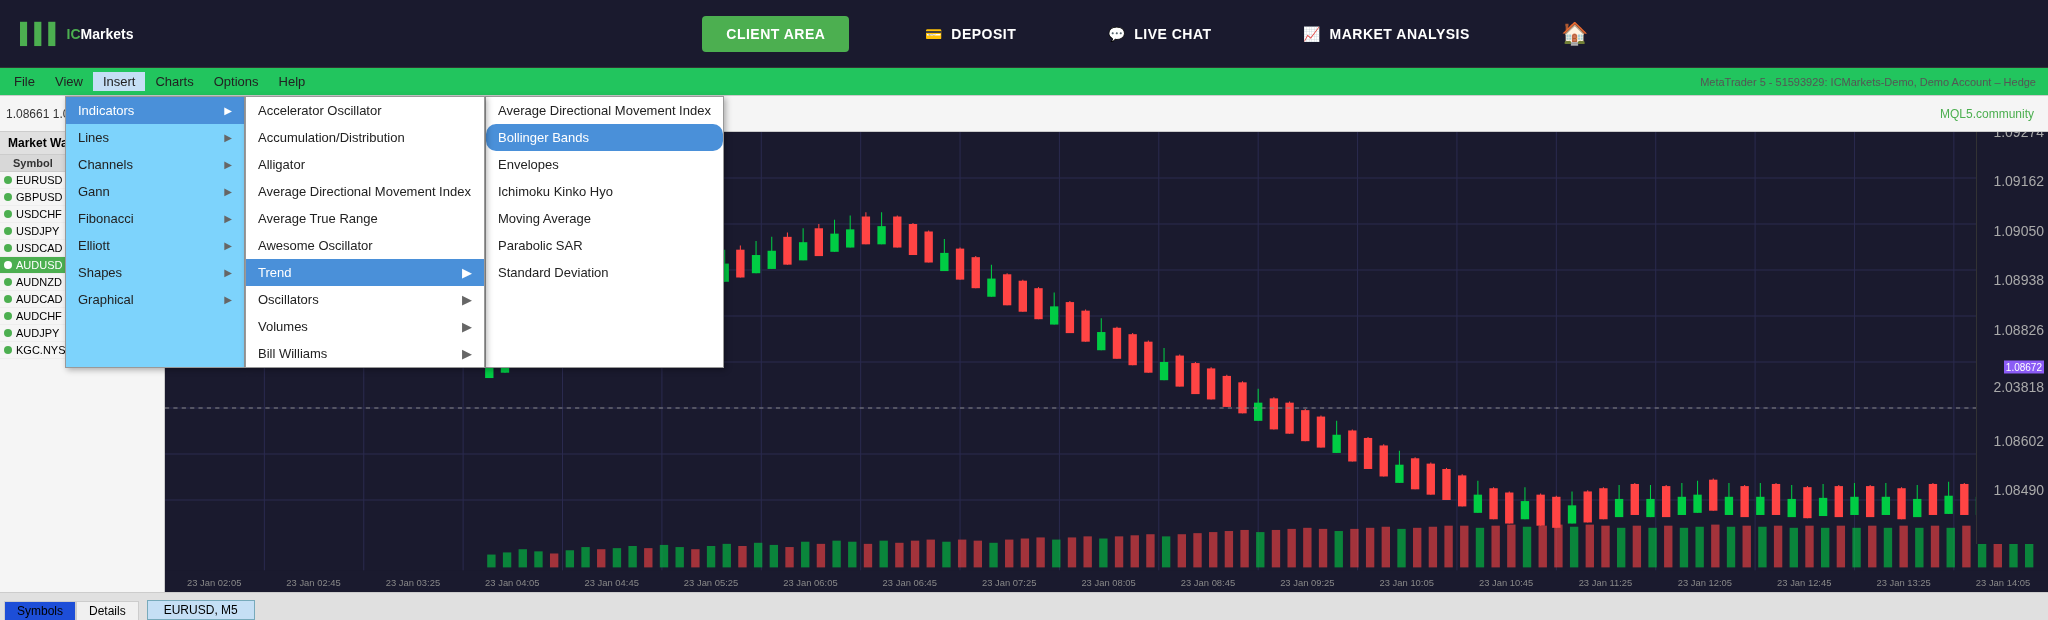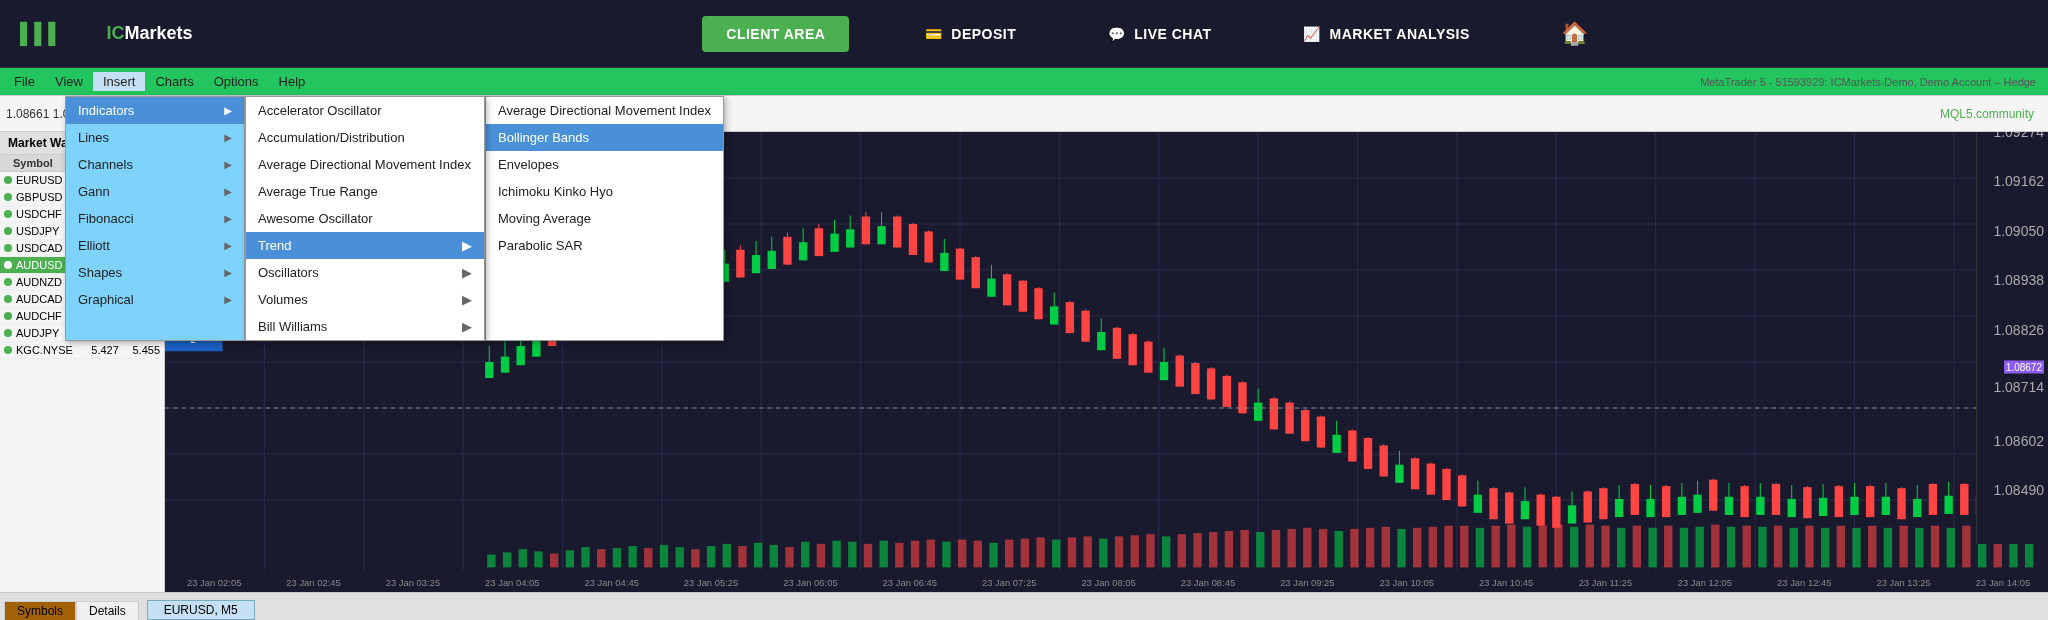--- a/index.html
+++ b/index.html
@@ -71,21 +71,21 @@
     }
     .market-row.selected { background: #4CAF50; color: white; }
     .symbol-dot { width: 8px; height: 8px; border-radius: 50%; background: #4CAF50; margin-right: 4px; flex-shrink: 0; }
     .symbol-name { flex: 1; font-size: 11px; }
     .symbol-bid { width: 58px; text-align: right; font-size: 11px; }
     .symbol-ask { width: 52px; text-align: right; font-size: 11px; }
     .bottom-tab {
       padding: 2px 12px; font-size: 12px; cursor: pointer; background: #f0f0f0;
       border: 1px solid #ccc; border-bottom: none;
     }
-    .bottom-tab.active { background: #a16207; }
+    .bottom-tab.active { background: #1d4ed8; }
     .chart-label {
       padding: 2px 16px; font-size: 12px; background: #c5dff5; border: 1px solid #7ab;
     }
 
     
     .chart-area {
       flex: 1; background: #1a1a2e; position: relative; overflow: hidden;
     }
 
     
@@ -135,21 +135,21 @@
       transform: translateY(-50%);
     }
     .price-label.highlight { color: white; background: #555; padding: 1px 3px; }
   </style>
 </head>
 <body>
 
 <div class="top-navbar">
   <div class="logo-area">
     <span style="color:#4CAF50;font-size:20px;font-weight:900;margin-right:4px;">▌▌▌</span>
-    <span style="color:white;font-size:18px;font-weight:bold;margin-left:40px;">
+    <span style="color:white;font-size:14px;font-weight:bold;">
       <span style="color:#4CAF50;">IC</span><span style="color:white;">Markets</span>
     </span>
   </div>
   <div style="flex:1;display:flex;justify-content:center;align-items:center;gap:60px;">
     <button class="nav-btn client-area">CLIENT AREA</button>
     <button class="nav-btn">
       <span style="color:#4CAF50;">💳</span>
       <span>DEPOSIT</span>
     </button>
     <button class="nav-btn">
@@ -745,21 +745,21 @@
       <text x="1757" y="424" fill="#888" font-size="9" text-anchor="middle">23 Jan 14:05</text>
     </svg>
 
     <div class="price-axis" style="position:absolute;right:0;top:0;width:72px;height:calc(100% - 48px);background:#1a1a2e;border-left:1px solid #333;">
       <div class="price-label" style="top:0%;">1.09274</div>
       <div class="price-label" style="top:12%;">1.09162</div>
       <div class="price-label" style="top:24%;">1.09050</div>
       <div class="price-label" style="top:36%;">1.08938</div>
       <div class="price-label" style="top:48%;">1.08826</div>
       <div class="price-label highlight" style="top:57%;background:#8b5cf6;color:white;padding:1px 2px;font-size:10px;">1.08672</div>
-      <div class="price-label" style="top:62%;">1.08714</div>
+      <div class="price-label" style="top:62%;">2.03818</div>
       <div class="price-label" style="top:75%;">1.08602</div>
       <div class="price-label" style="top:87%;">1.08490</div>
     </div>
   </div>
 </div>
 
 <div class="dropdown-container" style="position:fixed;top:96px;left:65px;z-index:1000;display:flex;">
 
   <div class="menu-dropdown">
     <div class="menu-dropdown-item active-item">
@@ -797,20 +797,23 @@
   </div>
 
   <div class="submenu-l2">
     <div class="submenu-item">
       <span>Accelerator Oscillator</span>
     </div>
     <div class="submenu-item">
       <span>Accumulation/Distribution</span>
     </div>
     <div class="submenu-item">
+      <span>Alligator</span>
+    </div>
+    <div class="submenu-item">
       <span>Average Directional Movement Index</span>
     </div>
     <div class="submenu-item">
       <span>Average True Range</span>
     </div>
     <div class="submenu-item">
       <span>Awesome Oscillator</span>
     </div>
     <div class="submenu-item active-item" style="display:flex;justify-content:space-between;background:#4a90d9;color:white;">
       <span>Trend</span>
@@ -827,34 +830,37 @@
     <div class="submenu-item" style="display:flex;justify-content:space-between;">
       <span>Bill Williams</span>
       <span style="color:#666;">▶</span>
     </div>
   </div>
 
   <div class="submenu-l3">
     <div class="submenu-item">
       <span>Average Directional Movement Index</span>
     </div>
-    <div class="submenu-item highlighted" style="background:#4a90d9;color:white;">
+    <div class="submenu-item highlighted" style="background:#4a90d9;color:white;border-radius:10px;">
       <span>Bollinger Bands</span>
     </div>
     <div class="submenu-item">
       <span>Envelopes</span>
     </div>
     <div class="submenu-item">
       <span>Ichimoku Kinko Hyo</span>
     </div>
     <div class="submenu-item">
       <span>Moving Average</span>
     </div>
     <div class="submenu-item">
       <span>Parabolic SAR</span>
+    </div>
+    <div class="submenu-item">
+      <span>Standard Deviation</span>
     </div>
   </div>
 
 </div>
 
 <div style="position:fixed;bottom:0;left:0;right:0;height:28px;background:#e0e0e0;border-top:1px solid #ccc;display:flex;align-items:flex-end;padding:0 4px;z-index:500;">
   <div class="bottom-tab active">Symbols</div>
   <div class="bottom-tab">Details</div>
   <div class="chart-label" style="margin-left:8px;">EURUSD, M5</div>
 </div>

